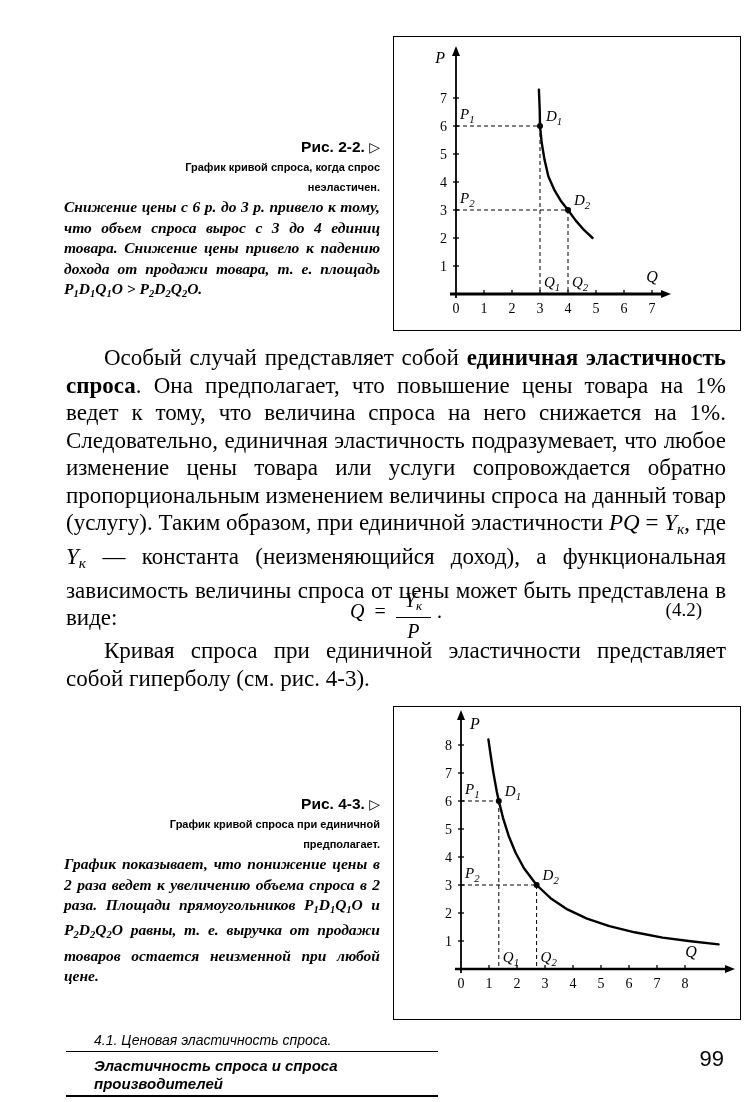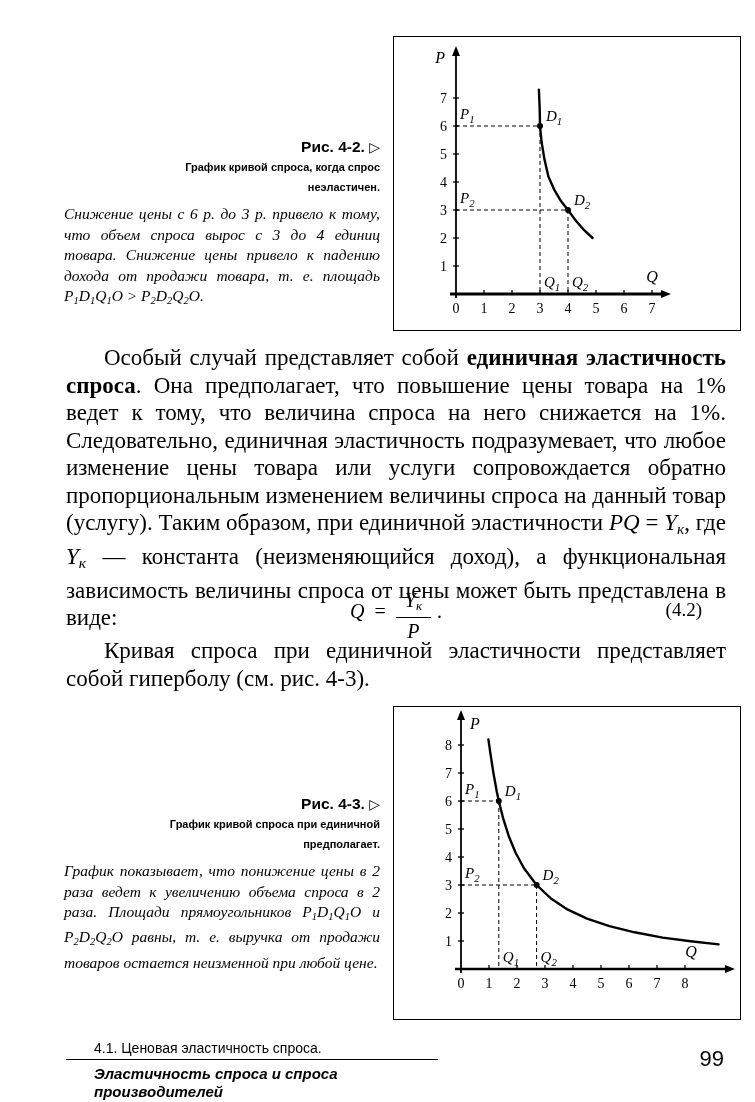--- a/index.html
+++ b/index.html
@@ -11,21 +11,21 @@
   #box42 { left:393px; top:36px;  width:348px; height:295px; }
   #box43 { left:393px; top:706px; width:348px; height:314px; }
   .chart-box svg { display:block; }
 
   .caption { position:absolute; width:316px; }
   #cap42 { left:64px; top:137px; }
   #cap43 { left:64px; top:794px; }
   .caption-head { text-align:right; font-family:"Liberation Sans",sans-serif; font-weight:bold; font-size:15.5px; line-height:20px; }
   .tri { font-family:"DejaVu Sans",sans-serif; font-weight:normal; font-size:14px; }
   .caption-title { width:250px; margin-left:auto; text-align:right; font-family:"Liberation Sans",sans-serif; font-weight:bold; font-size:11px; line-height:20px; }
-  .caption-body { margin-top:7px; font-style:italic; font-size:15.5px; line-height:20.5px; text-align:justify; }
+  .caption-body { font-style:italic; font-size:15.5px; line-height:20.5px; text-align:justify;font-weight:bold; }
 
   .para { position:absolute; left:66px; width:660px; font-size:23px; line-height:27.5px; text-align:justify; text-indent:38px; }
   #para1 { top:344px; }
   #para2 { top:637px; }
 
   .seg-b { font-weight:bold; }
   .seg-i { font-style:italic; }
   .seg-sub { font-style:italic; font-size:68%; vertical-align:-0.28em; }
 
   .formula-row { position:absolute; left:66px; top:579px; width:660px; height:64px; display:flex; align-items:center; justify-content:center; }
@@ -34,21 +34,21 @@
   .formula .f-eq { margin:0 10px; }
   .frac { display:inline-flex; flex-direction:column; align-items:center; }
   .frac .num { padding:0 9px 2px; border-bottom:1.6px solid #000; font-style:italic;margin-top:10px; }
   .frac .den { padding-top:2px; font-style:italic; }
   .fsub { font-style:italic; font-size:13px; vertical-align:-0.25em; }
   .f-dot { margin-left:6px; }
   .eq-num { position:absolute; right:24px; top:20px; font-size:19px; }
 
   .footer { position:absolute; left:66px; top:1031px; width:660px; }
   .footer-left { width:372px; }
-  .f-line1 { padding-left:28px; font-family:"Liberation Sans",sans-serif; font-size:14px; line-height:18px;margin-top:8px; }
+  .f-line1 { padding-left:28px; font-family:"Liberation Sans",sans-serif; font-style:italic; font-size:14px; line-height:18px; }
   .f-rule1 { height:1px; background:#000; margin-top:2px; }
   .f-line2 { padding-left:28px; margin-top:5px; font-family:"Liberation Sans",sans-serif; font-style:italic; font-weight:bold; font-size:15px; line-height:18px; }
   .f-rule2 { height:2px; background:#000; margin-top:2px; }
   .f-page { position:absolute; right:2px; top:15px; font-family:"Liberation Sans",sans-serif; font-size:22px; }
 </style>
 </head>
 <body>
 
 <div class="page">
 
@@ -100,21 +100,21 @@
         <text x="150" y="250" text-anchor="start" font-size="15" font-family="&quot;Liberation Serif&quot;,&quot;DejaVu Serif&quot;,serif" fill="#000" font-style="italic">Q<tspan dy="4" font-size="10.799999999999999">1</tspan></text>
         <circle cx="174" cy="173" r="3" fill="#000"></circle>
         <text x="180" y="168" text-anchor="start" font-size="15" font-family="&quot;Liberation Serif&quot;,&quot;DejaVu Serif&quot;,serif" fill="#000" font-style="italic">D<tspan dy="4" font-size="10.799999999999999">2</tspan></text>
         <text x="66" y="166" text-anchor="start" font-size="15" font-family="&quot;Liberation Serif&quot;,&quot;DejaVu Serif&quot;,serif" fill="#000" font-style="italic">P<tspan dy="4" font-size="10.799999999999999">2</tspan></text>
         <text x="178" y="250" text-anchor="start" font-size="15" font-family="&quot;Liberation Serif&quot;,&quot;DejaVu Serif&quot;,serif" fill="#000" font-style="italic">Q<tspan dy="4" font-size="10.799999999999999">2</tspan></text>
       </svg>
     </div>
 
   <div class="caption" id="cap42">
     <div class="caption-head">
-      <span>Рис. 4-2.</span>
+      <span>Рис. 2-2.</span>
       <span class="tri">▷</span>
     </div>
     <div class="caption-title">График кривой спроса, когда спрос неэластичен.</div>
     <div class="caption-body"><span>Снижение цены с 6 р. до 3 р. привело к тому, что объем спроса вырос с 3 до 4 единиц товара. Снижение цены привело к падению дохода от продажи товара, т. е. площадь </span><span class="seg-i">P</span><span class="seg-sub">1</span><span class="seg-i">D</span><span class="seg-sub">1</span><span class="seg-i">Q</span><span class="seg-sub">1</span><span class="seg-i">O</span><span> &gt; </span><span class="seg-i">P</span><span class="seg-sub">2</span><span class="seg-i">D</span><span class="seg-sub">2</span><span class="seg-i">Q</span><span class="seg-sub">2</span><span class="seg-i">O</span><span>.</span></div>
   </div>
 
   <p class="para" id="para1"><span>Особый случай представляет собой </span><span class="seg-b">единичная эластичность спроса</span><span>. Она предполагает, что повышение цены товара на 1% ведет к тому, что величина спроса на него снижается на 1%. Следовательно, единичная эластичность подразумевает, что любое изменение цены товара или услуги сопровождается обратно пропорциональным изменением величины спроса на данный товар (услугу). Таким образом, при единичной эластичности </span><span class="seg-i">PQ</span><span> = </span><span class="seg-i">Y</span><span class="seg-sub">к</span><span>, где </span><span class="seg-i">Y</span><span class="seg-sub">к</span><span> — константа (неизменяющийся доход), а функциональная зависимость величины спроса от цены может быть представлена в виде:</span></p>
 
   <div class="formula-row">
     <div class="formula">

